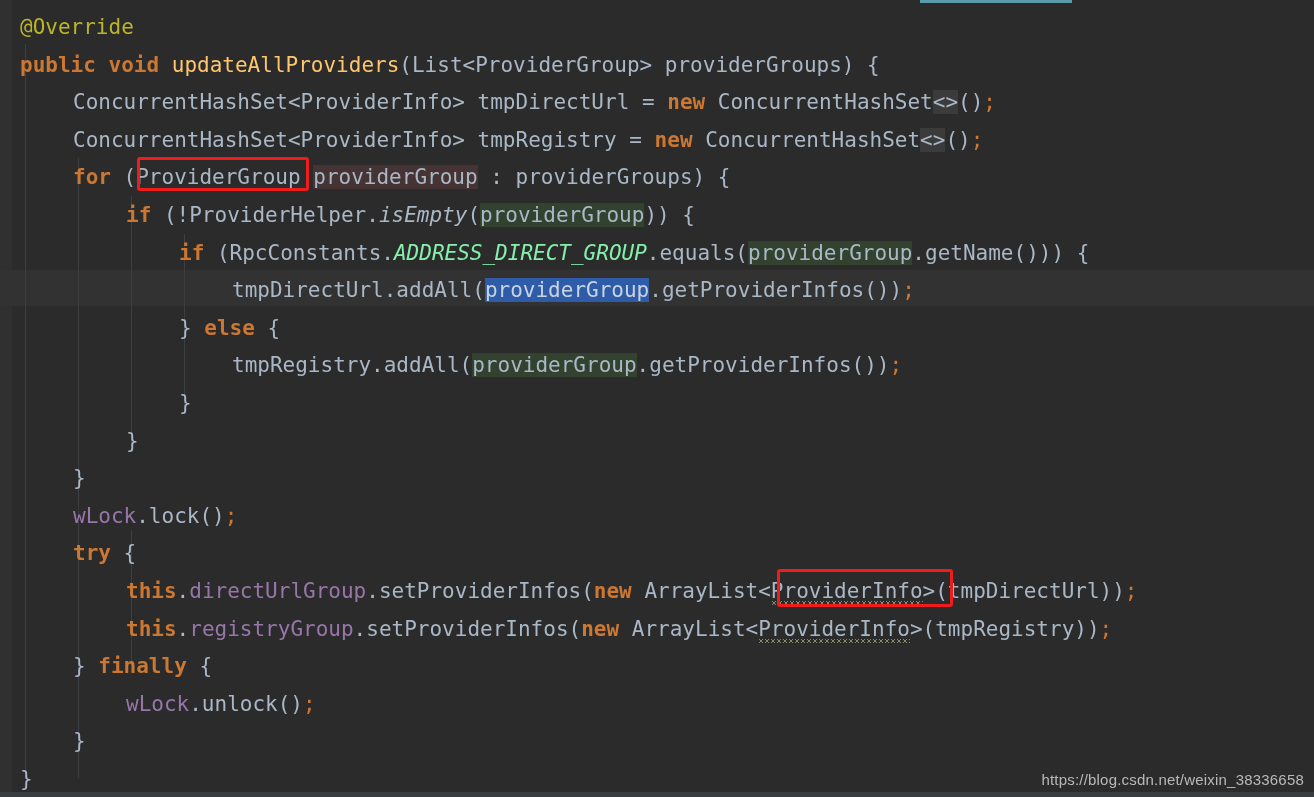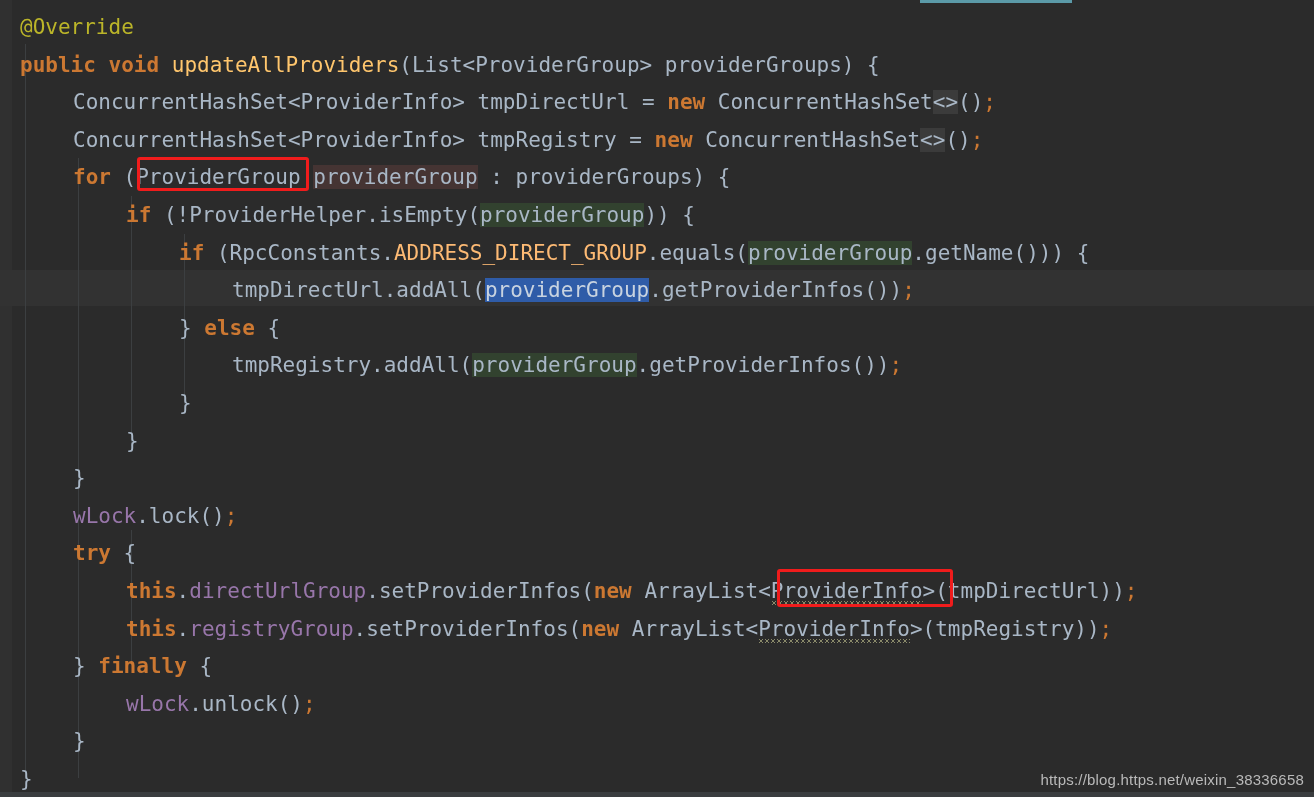--- a/index.html
+++ b/index.html
@@ -91,22 +91,22 @@
     width: 1px;
     background: #3c3f41;
   }
 
   
   .t-default   { color: #a9b7c6; }
   .t-annot     { color: #bbb529; }
   .t-keyword   { color: #cc7832; font-weight: bold; }
   .t-method    { color: #ffc66d; }
   .t-field     { color: #9876aa; }
-  .t-static    { color: #fdba74; }
-  .t-italicm   { color: #a9b7c6; }
+  .t-static    { color: #86efac; font-style: italic; }
+  .t-italicm   { color: #a9b7c6; font-style: italic; }
   .t-semi      { color: #cc7832; }
 
   
   .hl-green {
     background: #32422f;
   }
   .hl-blue {
     background: #2f5ca8;
     color: #c8d3e0;
   }
@@ -169,16 +169,16 @@
       <div class="indent-guide" style="left: 131px; top: 530px; height: 135px;"></div>
     </div>
 
   <div class="code" id="code-surface"><div class="line" style="top: 8px; left: 20px;"><span class="t-annot">@Override</span></div><div class="line" style="top: 45.6px; left: 20px;"><span class="t-keyword">public</span><span class="t-default"> </span><span class="t-keyword">void</span><span class="t-default"> </span><span class="t-method">updateAllProviders</span><span class="t-default">(List&lt;ProviderGroup&gt; providerGroups) {</span></div><div class="line" style="top: 83.2px; left: 73px;"><span class="t-default">ConcurrentHashSet&lt;ProviderInfo&gt; tmpDirectUrl = </span><span class="t-keyword">new</span><span class="t-default"> ConcurrentHashSet</span><span class="t-default hl-gray">&lt;&gt;</span><span class="t-default">()</span><span class="t-semi">;</span></div><div class="line" style="top: 120.8px; left: 73px;"><span class="t-default">ConcurrentHashSet&lt;ProviderInfo&gt; tmpRegistry = </span><span class="t-keyword">new</span><span class="t-default"> ConcurrentHashSet</span><span class="t-default hl-gray">&lt;&gt;</span><span class="t-default">()</span><span class="t-semi">;</span></div><div class="line" style="top: 158.4px; left: 73px;"><span class="t-keyword">for</span><span class="t-default"> (ProviderGroup </span><span class="t-default hl-brown">providerGroup</span><span class="t-default"> : providerGroups) {</span></div><div class="line" style="top: 196px; left: 126px;"><span class="t-keyword">if</span><span class="t-default"> (!ProviderHelper.</span><span class="t-italicm">isEmpty</span><span class="t-default">(</span><span class="t-default hl-green">providerGroup</span><span class="t-default">)) {</span></div><div class="line" style="top: 233.6px; left: 179px;"><span class="t-keyword">if</span><span class="t-default"> (RpcConstants.</span><span class="t-static">ADDRESS_DIRECT_GROUP</span><span class="t-default">.equals(</span><span class="t-default hl-green">providerGroup</span><span class="t-default">.getName())) {</span></div><div class="line" style="top: 271.2px; left: 232px;"><span class="t-default">tmpDirectUrl.addAll(</span><span class="t-default hl-blue">providerGroup</span><span class="t-default">.getProviderInfos())</span><span class="t-semi">;</span></div><div class="line" style="top: 308.8px; left: 179px;"><span class="t-default">} </span><span class="t-keyword">else</span><span class="t-default"> {</span></div><div class="line" style="top: 346.4px; left: 232px;"><span class="t-default">tmpRegistry.addAll(</span><span class="t-default hl-green">providerGroup</span><span class="t-default">.getProviderInfos())</span><span class="t-semi">;</span></div><div class="line" style="top: 384px; left: 179px;"><span class="t-default">}</span></div><div class="line" style="top: 421.6px; left: 126px;"><span class="t-default">}</span></div><div class="line" style="top: 459.2px; left: 73px;"><span class="t-default">}</span></div><div class="line" style="top: 496.8px; left: 73px;"><span class="t-field">wLock</span><span class="t-default">.lock()</span><span class="t-semi">;</span></div><div class="line" style="top: 534.4px; left: 73px;"><span class="t-keyword">try</span><span class="t-default"> {</span></div><div class="line" style="top: 572px; left: 126px;"><span class="t-keyword">this</span><span class="t-default">.</span><span class="t-field">directUrlGroup</span><span class="t-default">.setProviderInfos(</span><span class="t-keyword">new</span><span class="t-default"> ArrayList&lt;</span><span class="t-default squiggle">ProviderInfo</span><span class="t-default">&gt;(tmpDirectUrl))</span><span class="t-semi">;</span></div><div class="line" style="top: 609.6px; left: 126px;"><span class="t-keyword">this</span><span class="t-default">.</span><span class="t-field">registryGroup</span><span class="t-default">.setProviderInfos(</span><span class="t-keyword">new</span><span class="t-default"> ArrayList&lt;</span><span class="t-default squiggle">ProviderInfo</span><span class="t-default">&gt;(tmpRegistry))</span><span class="t-semi">;</span></div><div class="line" style="top: 647.2px; left: 73px;"><span class="t-default">} </span><span class="t-keyword">finally</span><span class="t-default"> {</span></div><div class="line" style="top: 684.8px; left: 126px;"><span class="t-field">wLock</span><span class="t-default">.unlock()</span><span class="t-semi">;</span></div><div class="line" style="top: 722.4px; left: 73px;"><span class="t-default">}</span></div><div class="line" style="top: 760px; left: 20px;"><span class="t-default">}</span></div></div>
 
   <div id="boxes">
       <div class="redbox" style="left: 137px; top: 157px; width: 172px; height: 34px; border-color: rgb(240, 28, 28);"></div>
       <div class="redbox" style="left: 777px; top: 569px; width: 176px; height: 38px; border-color: rgb(240, 28, 28);"></div>
     </div>
 
-  <div class="watermark">https://blog.https.net/weixin_38336658</div>
+  <div class="watermark">https://blog.csdn.net/weixin_38336658</div>
 
   <div class="bottom-strip"></div>
 </div>
 
 </body></html>

